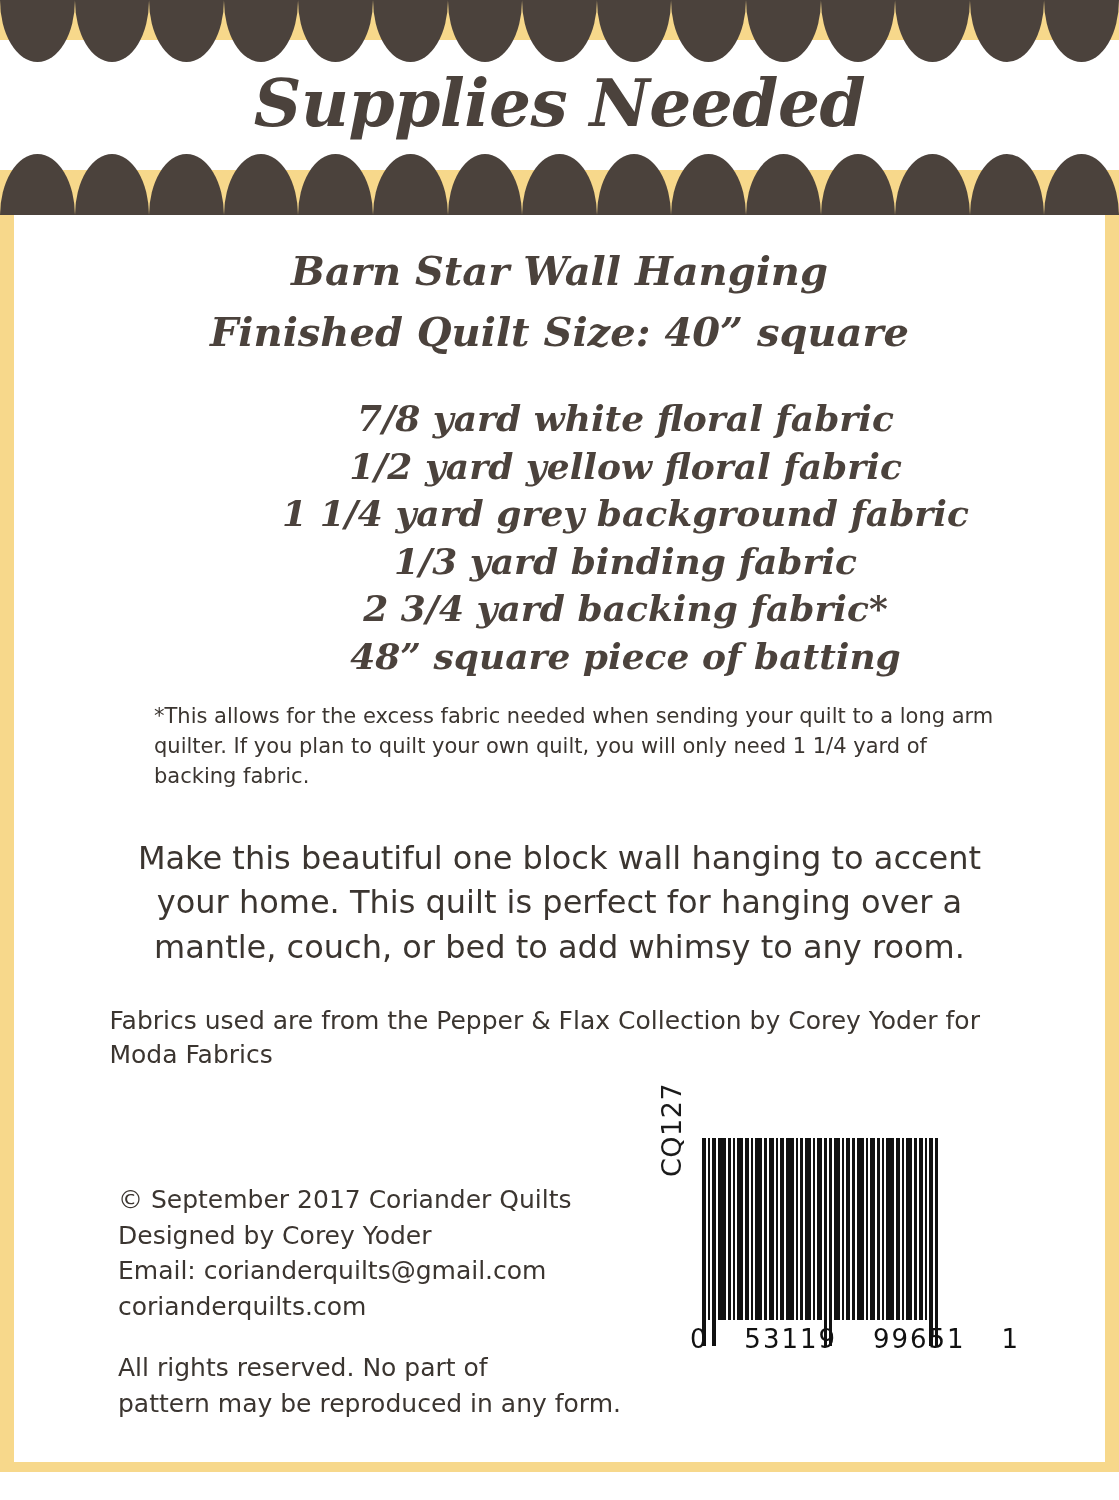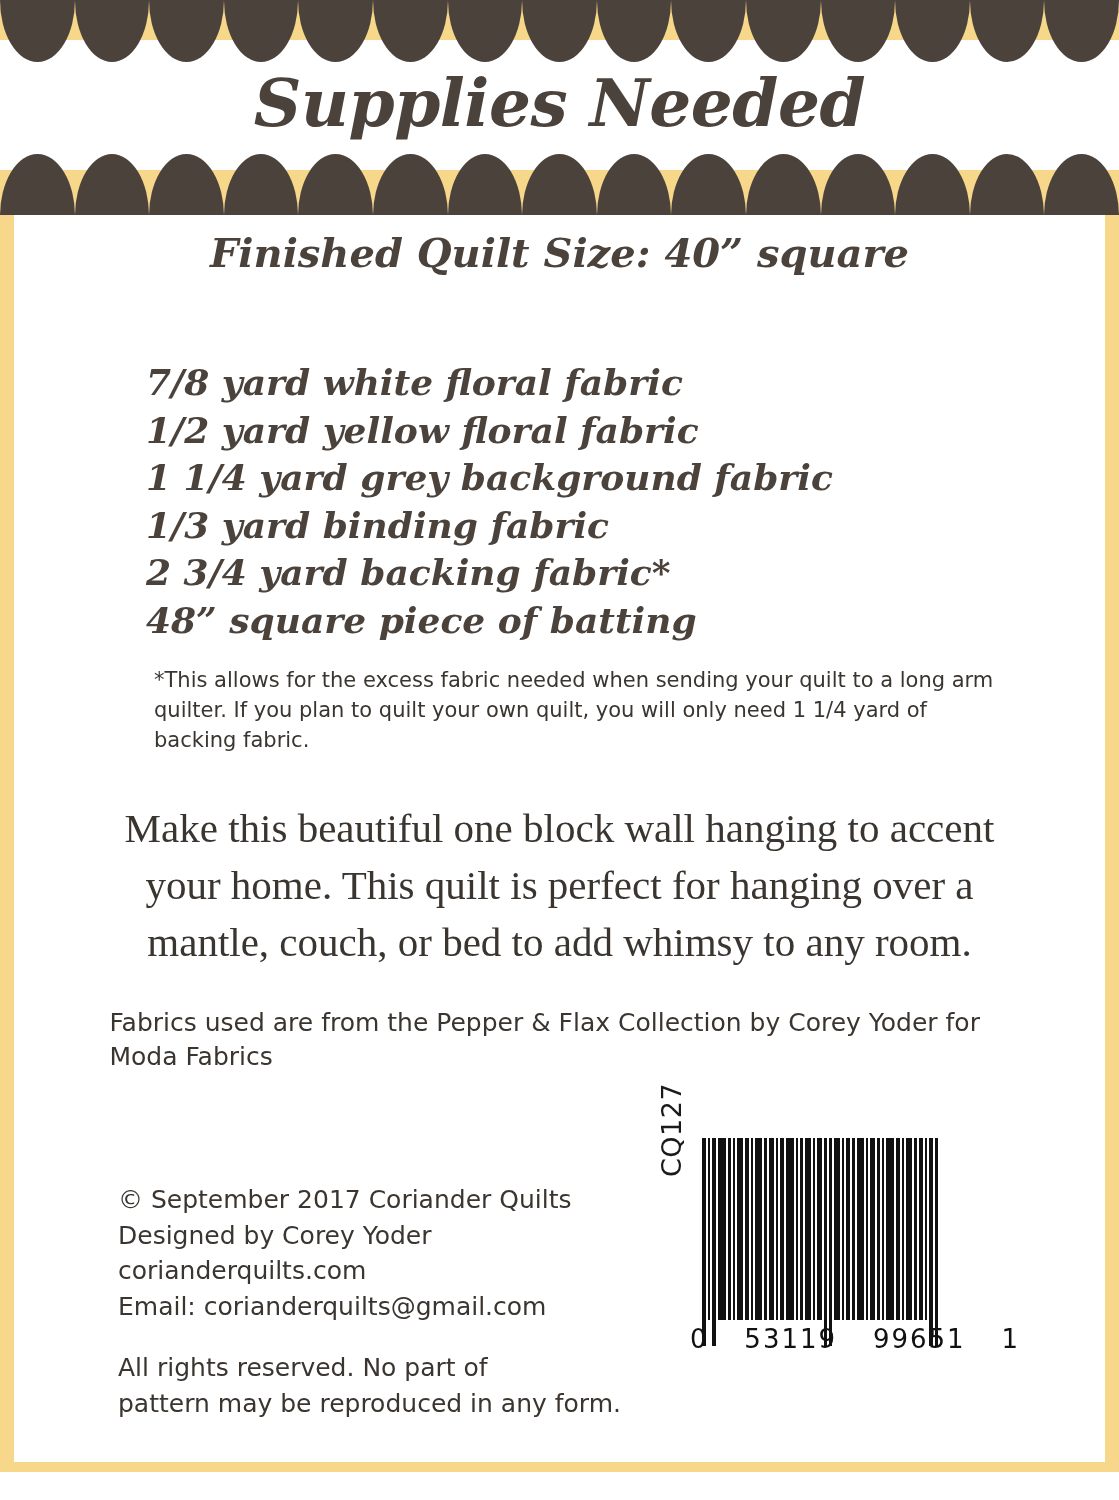--- a/index.html
+++ b/index.html
@@ -103,23 +103,24 @@
   .quilt-name {
     font-size: 40px;
     margin-top: 32px;
   }
   .quilt-size {
     font-size: 40px;
     margin-top: 14px;
   }
 
   .supply-list {
-    margin: 83px 0 0 132px;
+    margin: 40px 0 0 132px;
     padding: 0;
     list-style: none;
+    text-align: center;
   }
   .supply-list li {
     font-family: "DejaVu Serif", serif;
     font-style: italic;
     font-weight: bold;
     font-size: 36px;
     color: #4b423c;
     line-height: 1.32;
     white-space: nowrap;
   }
@@ -129,24 +130,23 @@
     width: 840px;
     font-size: 21px;
     line-height: 1.42;
     color: #3b3530;
   }
 
   .blurb {
     margin: 44px auto 0 auto;
     width: 900px;
     text-align: center;
-    font-size: 41px;
+    font-size: 32px;
     line-height: 1.40;
     color: #3b3530;
-    font-family: Liberation Serif, serif;
   }
 
   .fabric-credit {
     margin: 34px auto 0 auto;
     width: 900px;
     text-align: left;
     font-size: 25px;
     line-height: 1.38;
     color: #3b3530;
   }
@@ -264,20 +264,21 @@
       <div class="scallop"></div>
       <div class="scallop"></div>
     </div>
     <div class="title-strip">
       <div class="main-title">Supplies Needed</div>
     </div>
   </div>
 
   <div class="card">
 
+    <div class="quilt-name">Barn Star Wall Hanging</div>
     <div class="quilt-size">Finished Quilt Size: 40” square</div>
 
     <ul class="supply-list">
       <li>7/8 yard white floral fabric</li>
       <li>1/2 yard yellow floral fabric</li>
       <li>1 1/4 yard grey background fabric</li>
       <li>1/3 yard binding fabric</li>
       <li>2 3/4 yard backing fabric*</li>
       <li>48” square piece of batting</li>
     </ul>
@@ -286,22 +287,22 @@
 
     <div class="blurb">Make this beautiful one block wall hanging to accent your home.  This quilt is perfect for hanging over a mantle, couch, or bed to add whimsy to any room.</div>
 
     <div class="fabric-credit">Fabrics used are from the Pepper &amp; Flax Collection by Corey Yoder for Moda Fabrics</div>
 
     <div class="bottom-area">
 
       <div class="copyright-block">
         <div>© September 2017 Coriander Quilts</div>
         <div>Designed by Corey Yoder</div>
+        <div>Email: corianderquilts@gmail.com</div>
         <div>corianderquilts.com</div>
-        <div>Email: corianderquilts@gmail.com</div>
       </div>
 
       <div class="rights-block">
         <div>All rights reserved.  No part of</div>
         <div>pattern may be reproduced in any form.</div>
       </div>
 
       <div class="barcode-wrap">
         <div class="barcode-code">CQ127</div>
         <div class="barcode-bars">

